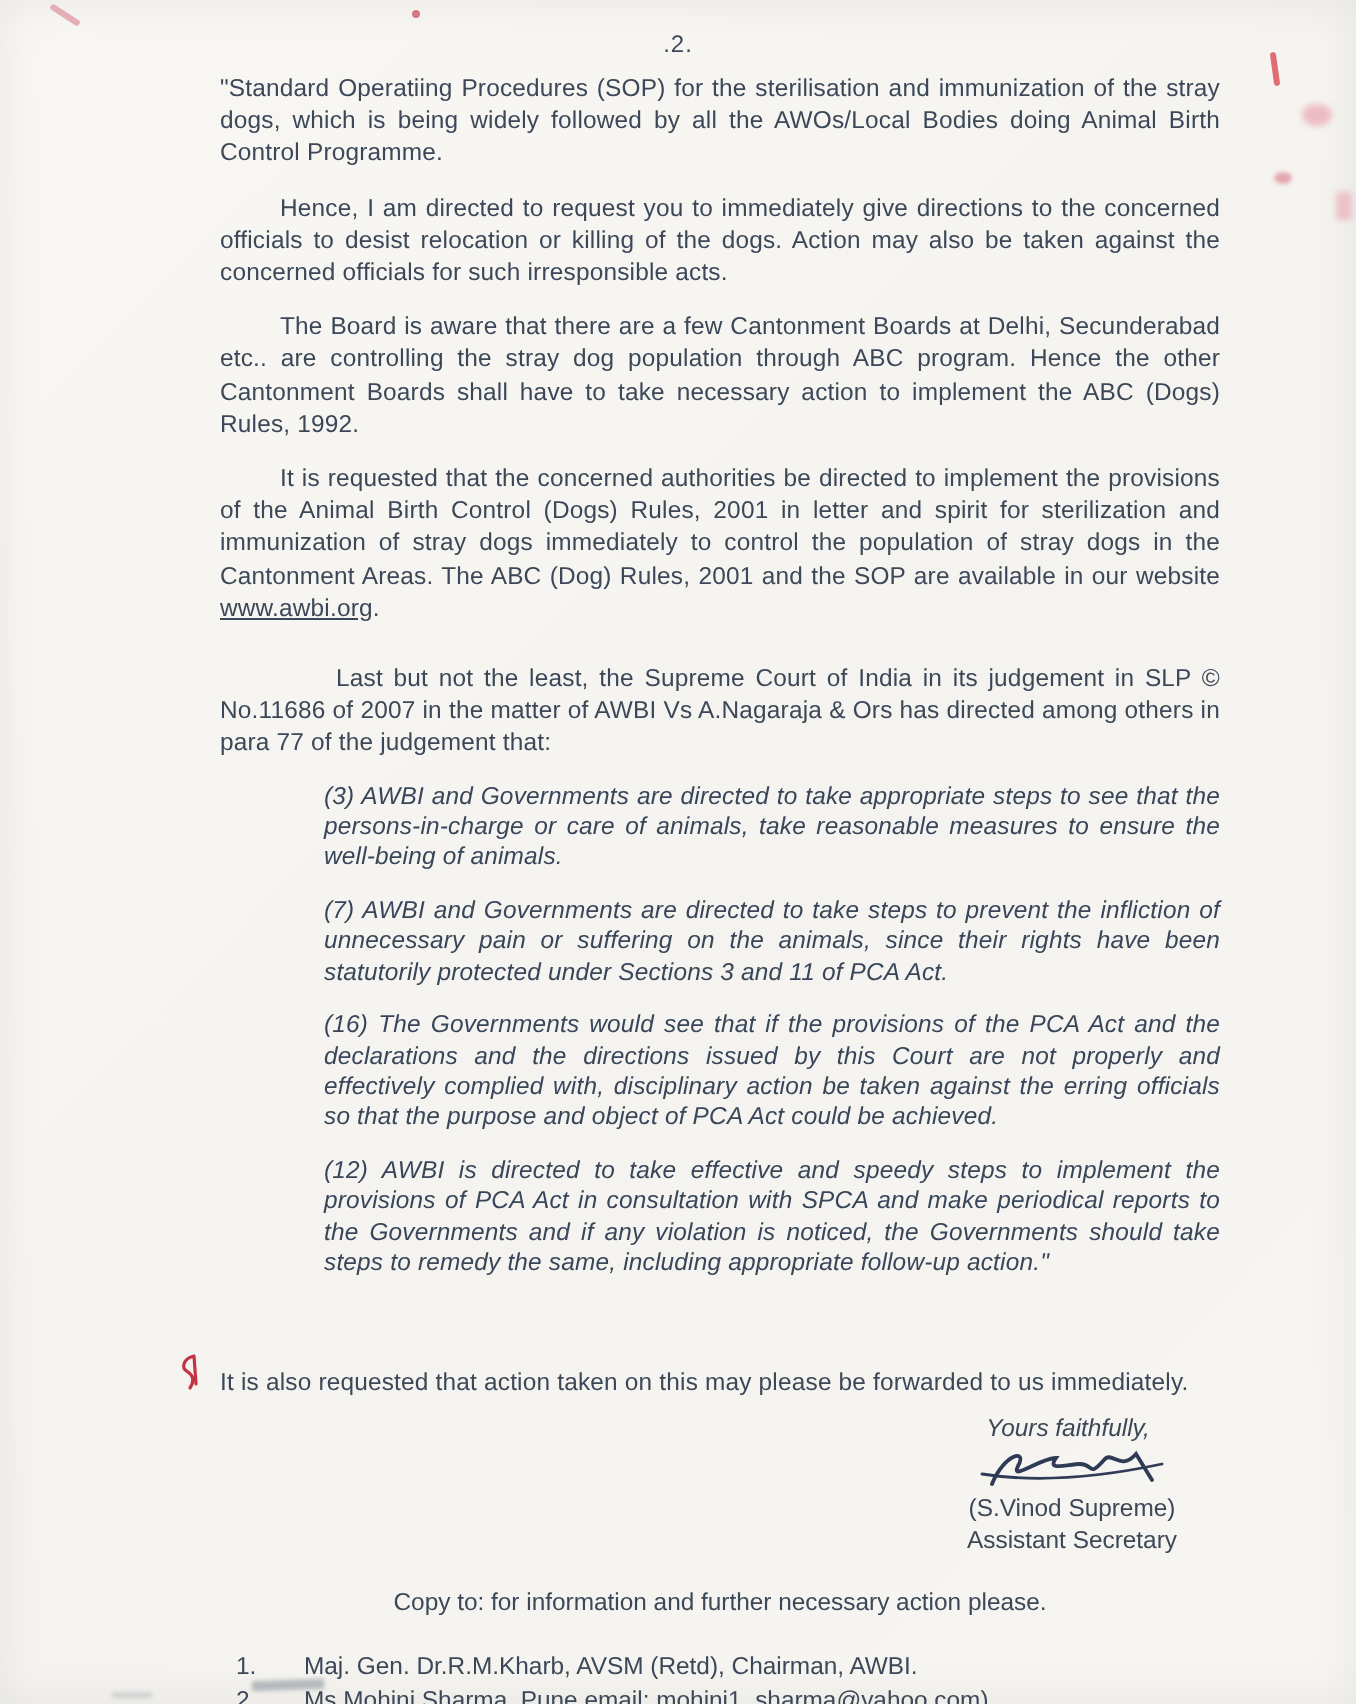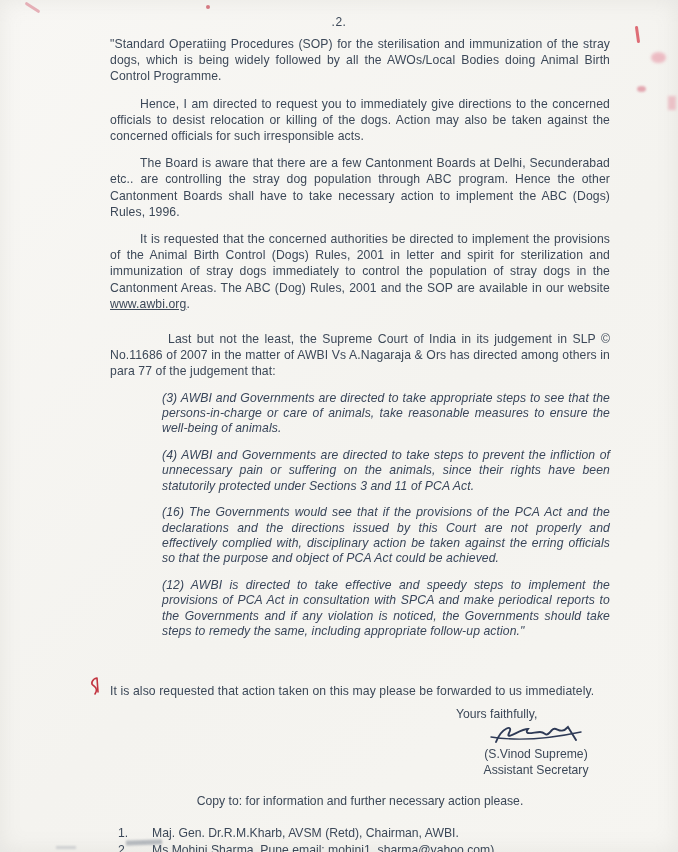--- a/index.html
+++ b/index.html
@@ -47,21 +47,21 @@
   }
   p.closingline { margin-bottom:6px;margin-top:44px; }
   .closing {
     width:160px;
     margin-left:auto;
     margin-right:-6px;
     text-align:center;
     font-size:12.2px;
     line-height:16px;
   }
-  .closing .vale { text-align:left; padding-right:4px; }
+  .closing .vale { text-align:center; padding-right:4px;font-style:italic; }
   .sig-wrap { height:26px; margin:0 0 -2px 0; text-align:center; }
   .copyto {
     font-size:12.2px;
     margin:16px 0 0 0;
     text-align:center;
   }
   .recipients { margin-top:17px; }
   .recipient {
     display:flex;
     font-size:12.2px;
@@ -87,28 +87,28 @@
 <div class="page">
 
   <div class="pagenum">.2.</div>
 
   <div class="content">
 
     <p class="para">"Standard Operatiing Procedures (SOP) for the sterilisation and immunization of the stray dogs, which is being widely followed by all the AWOs/Local Bodies doing Animal Birth Control Programme.</p>
 
     <p class="para ind">Hence, I am directed to request you to immediately give directions to the concerned officials to desist relocation or killing of the dogs. Action may also be taken against the concerned officials for such irresponsible acts.</p>
 
-    <p class="para ind">The Board is aware that there are a few Cantonment Boards at Delhi, Secunderabad etc.. are controlling the stray dog population through ABC program. Hence the other Cantonment Boards shall have to take necessary action to implement the ABC (Dogs) Rules, 1996.</p>
+    <p class="para ind">The Board is aware that there are a few Cantonment Boards at Delhi, Secunderabad etc.. are controlling the stray dog population through ABC program. Hence the other Cantonment Boards shall have to take necessary action to implement the ABC (Dogs) Rules, 1992.</p>
 
     <p class="para ind"><span>It is requested that the concerned authorities be directed to implement the provisions of the Animal Birth Control (Dogs) Rules, 2001 in letter and spirit for sterilization and immunization of stray dogs immediately to control the population of stray dogs in the Cantonment Areas. The ABC (Dog) Rules, 2001 and the SOP are available in our website </span><a class="link">www.awbi.org</a><span>.</span></p>
 
     <p class="para ind2">Last but not the least, the Supreme Court of India in its judgement in SLP © No.11686 of 2007 in the matter of AWBI Vs A.Nagaraja &amp; Ors has directed among others in para 77 of the judgement that:</p>
 
     <p class="para quote">(3) AWBI and Governments are directed to take appropriate steps to see that the persons-in-charge or care of animals, take reasonable measures to ensure the well-being of animals.</p>
-    <p class="para quote">(4) AWBI and Governments are directed to take steps to prevent the infliction of unnecessary pain or suffering on the animals, since their rights have been statutorily protected under Sections 3 and 11 of PCA Act.</p>
+    <p class="para quote">(7) AWBI and Governments are directed to take steps to prevent the infliction of unnecessary pain or suffering on the animals, since their rights have been statutorily protected under Sections 3 and 11 of PCA Act.</p>
     <p class="para quote">(16) The Governments would see that if the provisions of the PCA Act and the declarations and the directions issued by this Court are not properly and effectively complied with, disciplinary action be taken against the erring officials so that the purpose and object of PCA Act could be achieved.</p>
     <p class="para quote">(12) AWBI is directed to take effective and speedy steps to implement the provisions of PCA Act in consultation with SPCA and make periodical reports to the Governments and if any violation is noticed, the Governments should take steps to remedy the same, including appropriate follow-up action."</p>
 
     <p class="para closingline">It is also requested that action taken on this may please be forwarded to us immediately.</p>
 
     <div class="closing">
       <div class="vale">Yours faithfully,</div>
       <div class="sig-wrap">
         <svg width="96" height="26" viewBox="0 0 96 26">
           <g fill="none" stroke="#2e3a56" stroke-width="1.9" stroke-linecap="round">

